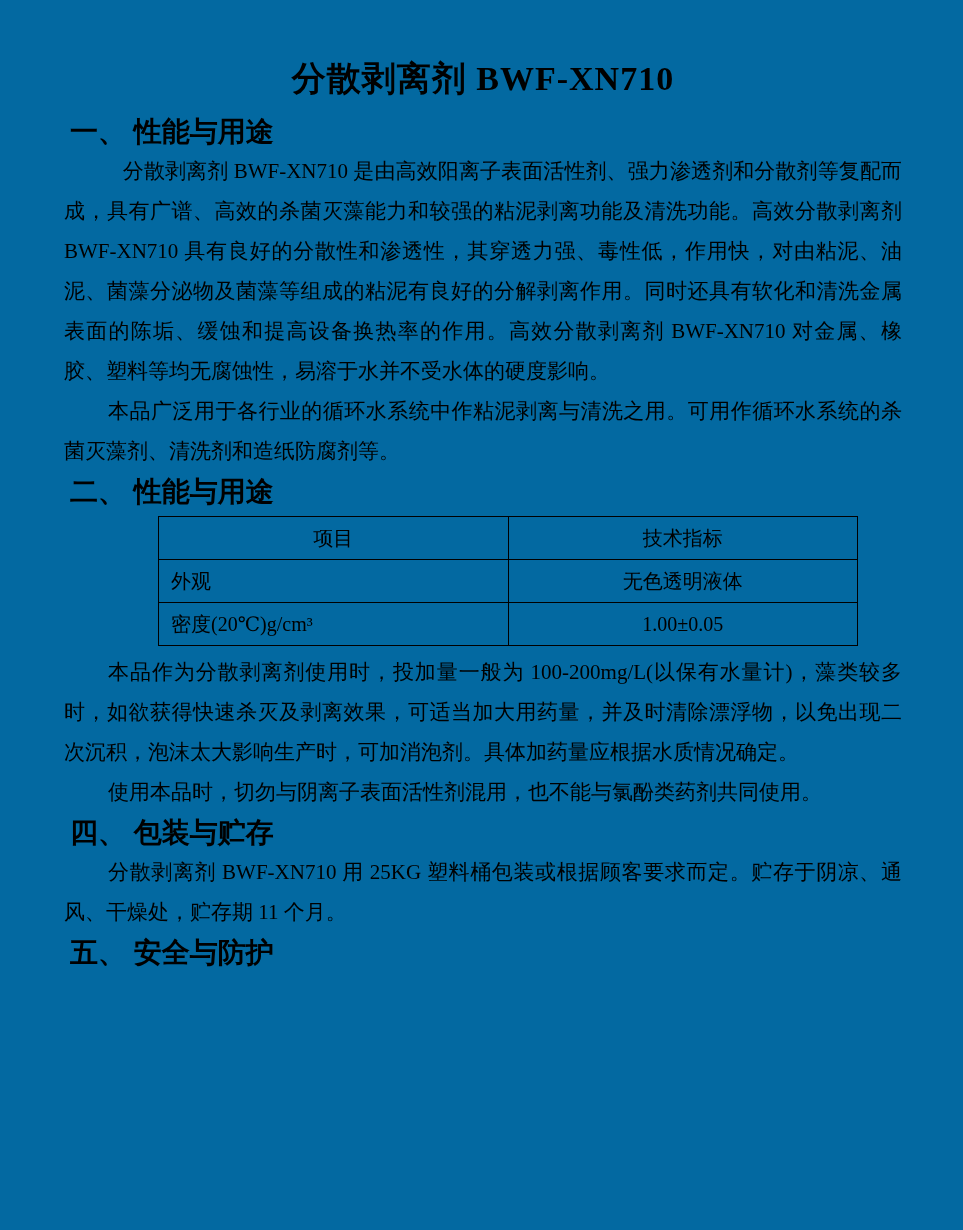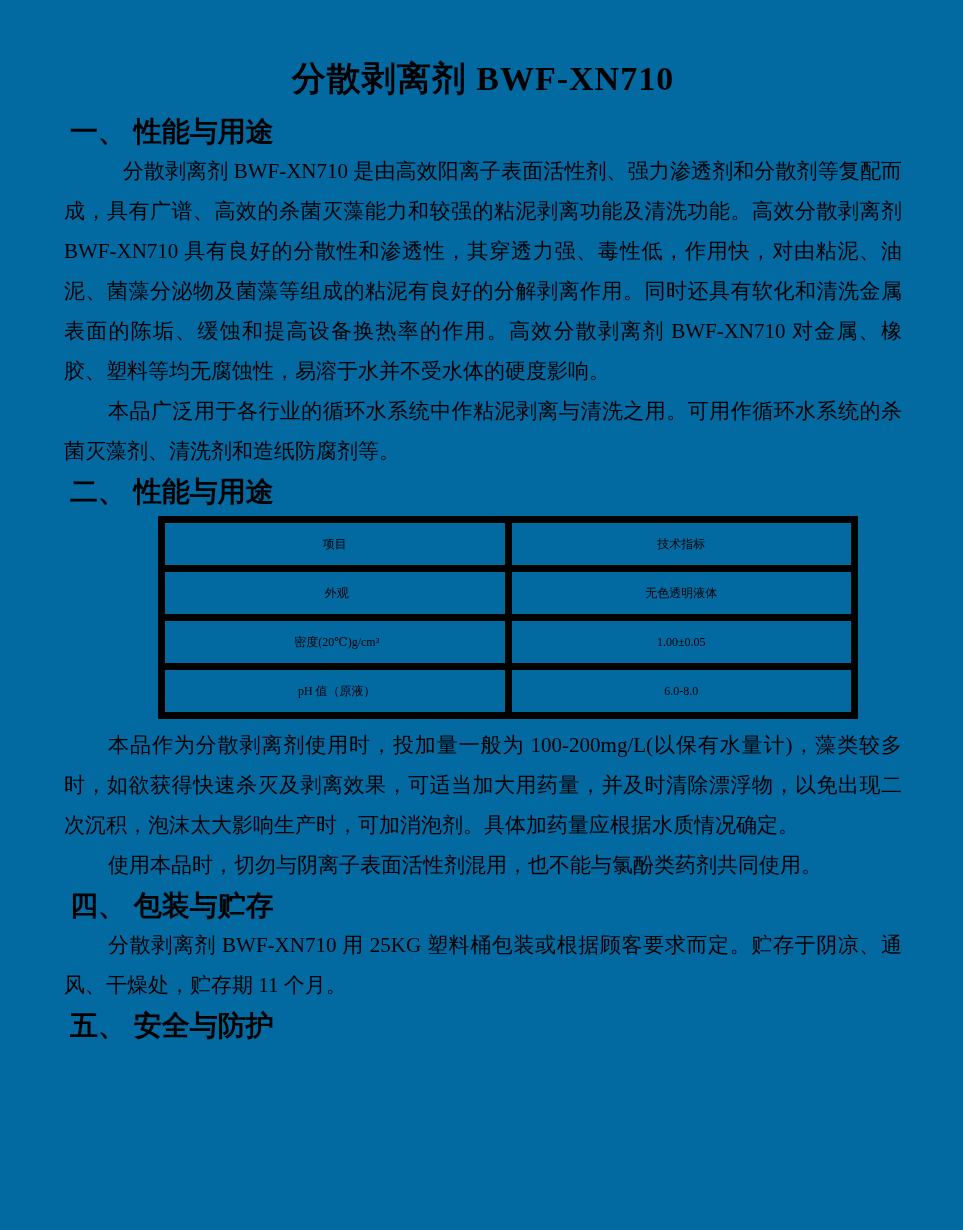--- a/index.html
+++ b/index.html
@@ -49,29 +49,29 @@
     text-indent: 2.8em;
   }
   .spec-table {
     border-collapse: collapse;
     width: 700px;
     margin: 8px 0 6px 94px;
     table-layout: fixed;
   }
   .spec-table th,
   .spec-table td {
-    border: 7px solid #000000;
+    border: 1px solid #000000;
     height: 42px;
-    font-size: 12px;
+    font-size: 20px;
     font-weight: normal;
     padding: 0 8px;
     vertical-align: middle;
   }
   .spec-table th { text-align: center; }
-  .spec-table td.cell-item { text-align: center; padding-left: 12px; }
+  .spec-table td.cell-item { text-align: left; padding-left: 12px; }
   .spec-table td.cell-value { text-align: center; }
   .col-half { width: 50%; }
 </style>
 </head>
 <body>
 
 <div class="page">
 
   <h1 class="doc-title">分散剥离剂 BWF-XN710</h1>
 
@@ -92,24 +92,20 @@
       </thead>
       <tbody>
         <tr>
           <td class="cell-item">外观</td>
           <td class="cell-value">无色透明液体</td>
         </tr>
         <tr>
           <td class="cell-item">密度(20℃)g/cm³</td>
           <td class="cell-value">1.00±0.05</td>
         </tr>
-        <tr>
-          <td class="cell-item">pH 值（原液）</td>
-          <td class="cell-value">6.0-8.0</td>
-        </tr>
       </tbody>
     </table>
   </section>
 
   <section>
     <p class="para">本品作为分散剥离剂使用时，投加量一般为 100-200mg/L(以保有水量计)，藻类较多时，如欲获得快速杀灭及剥离效果，可适当加大用药量，并及时清除漂浮物，以免出现二次沉积，泡沫太大影响生产时，可加消泡剂。具体加药量应根据水质情况确定。</p>
     <p class="para">使用本品时，切勿与阴离子表面活性剂混用，也不能与氯酚类药剂共同使用。</p>
   </section>
 
   <section>

